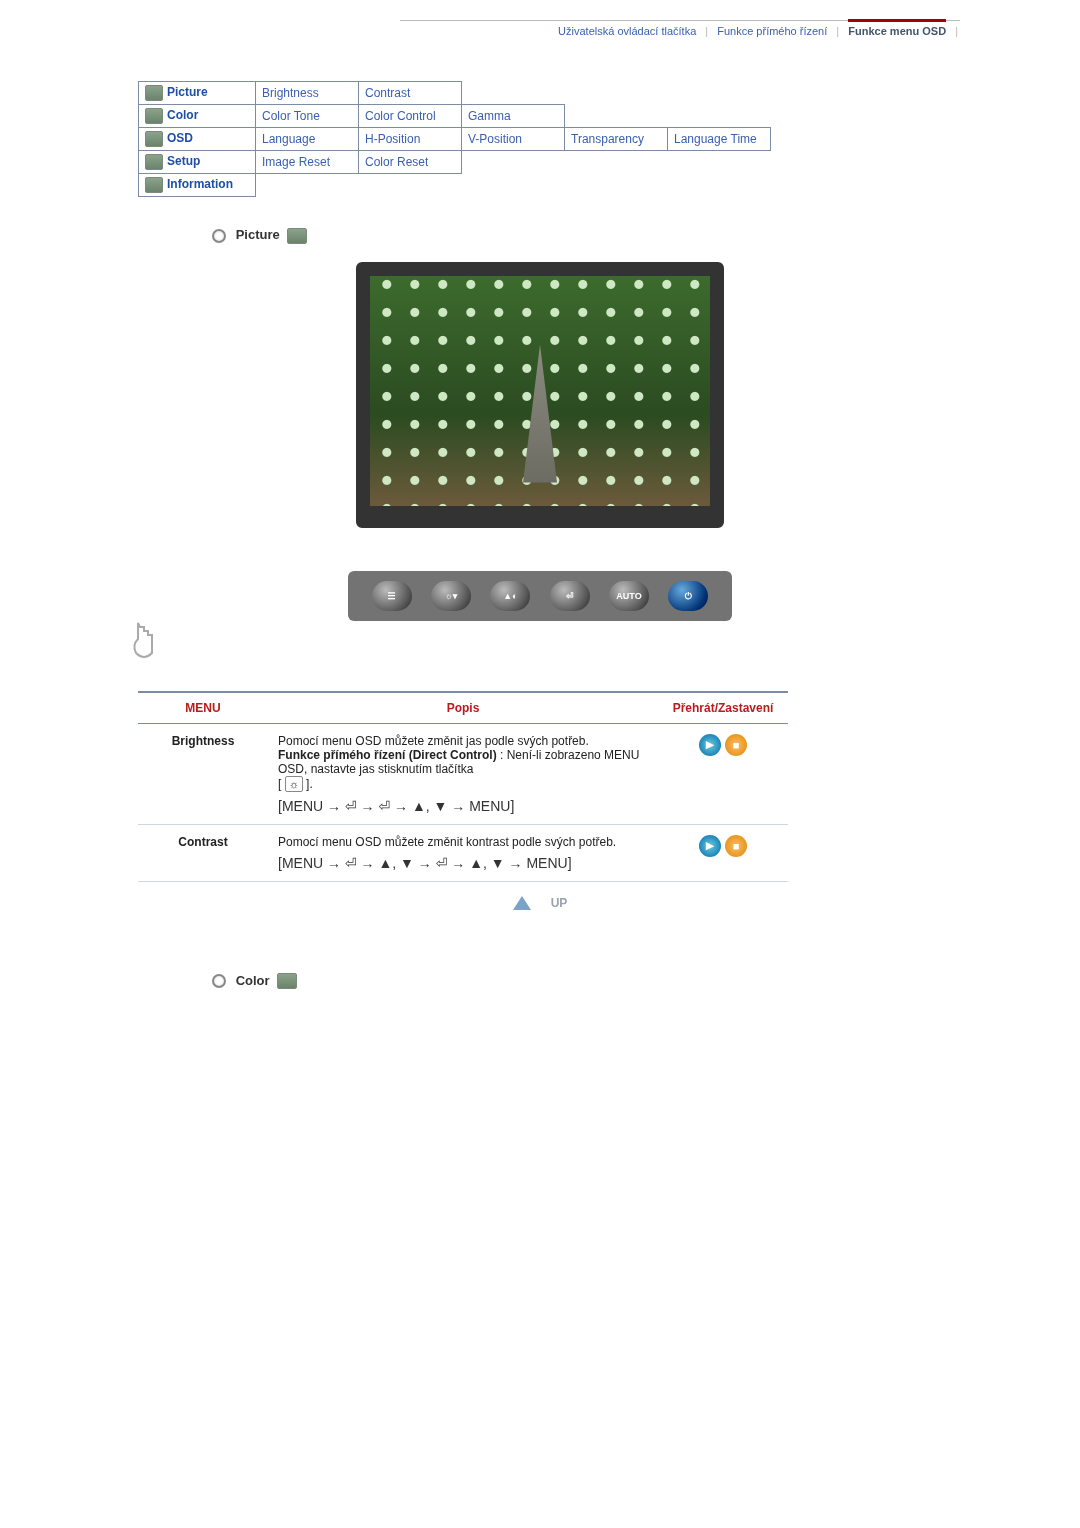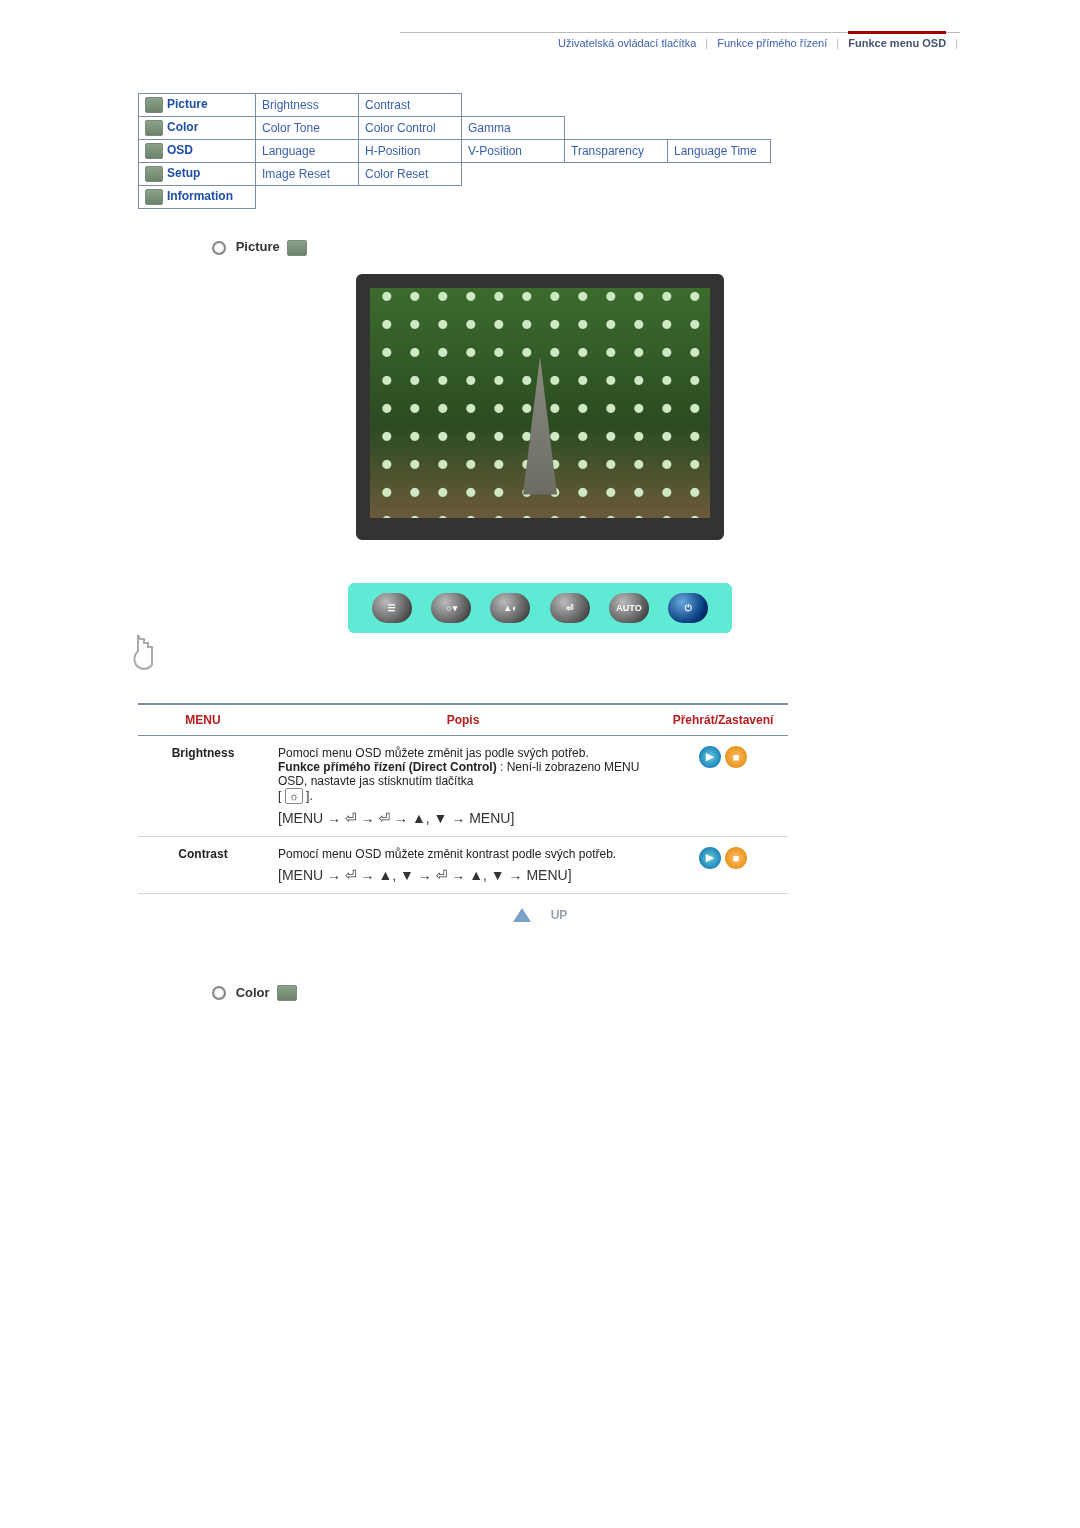--- a/index.html
+++ b/index.html
@@ -1,16 +1,16 @@
 <!DOCTYPE html>
 <html><head>
 <meta charset="utf-8">
 <style>
 html,body{margin:0;padding:0;background:#fff;font-family:Arial,Helvetica,sans-serif;font-size:12px;color:#333}
-.page{width:840px;margin:12px auto;padding:20px 0 60px}
+.page{width:840px;margin:0 auto;padding:20px 0 60px}
 .top-tabs{border-top:1px solid #bbb;margin-left:280px;padding:4px 0;text-align:right;font-size:11px;color:#3a5fb0}
 .top-tabs span{margin:0 4px}
 .top-tabs .sep{color:#bbb;margin:0 2px}
 .top-tabs .active{color:#44536b;font-weight:bold;border-top:3px solid #a30000;padding-top:3px}
 
 .nav-grid{border-collapse:collapse;margin:40px 0 30px 18px}
 .nav-grid td{border:1px solid #7c8ca3;padding:3px 6px;font-size:12px;color:#3a5fb0;min-width:90px;background:#fff}
 .nav-grid td.cat{font-weight:bold;color:#1e4ea8;width:104px}
 .nav-grid td.empty{border:0;background:transparent}
 .nav-icon{display:inline-block;width:16px;height:14px;border:1px solid #7b8a7b;background:linear-gradient(#8aa38a,#6b836b);vertical-align:middle;margin-right:4px;border-radius:2px}
@@ -20,21 +20,21 @@
 .small-icon{display:inline-block;width:18px;height:14px;border:1px solid #7b8a7b;background:linear-gradient(#8aa38a,#6b836b);vertical-align:middle;margin-left:4px;border-radius:2px}
 
 .monitor-wrap{text-align:center;margin:18px 0 30px}
 .monitor{display:inline-block;width:340px;height:230px;background:#222;border:14px solid #333;border-bottom-width:22px;border-radius:6px;position:relative;overflow:hidden}
 .garden{width:100%;height:100%;background:
   radial-gradient(circle at 60% 30%,#cfe8c4 0,#cfe8c4 4px,transparent 5px) 0 0/28px 28px,
   linear-gradient(#3c6b2d,#2b4b21 60%,#6b5a3b);
   position:relative}
 .stone{position:absolute;left:45%;top:30%;width:10%;height:60%;background:linear-gradient(#8a8a7f,#6c6c63);clip-path:polygon(50% 0,100% 100%,0 100%)}
 
-.bezel-buttons{display:inline-block;background:#5eead4;border-radius:6px;padding:10px 16px;margin-top:10px}
+.bezel-buttons{display:inline-block;background:#737373;border-radius:6px;padding:10px 16px;margin-top:10px}
 .bezel-buttons .btn{display:inline-block;width:40px;height:30px;border-radius:15px;background:radial-gradient(circle at 35% 30%,#bbb,#555 70%,#222);margin:0 8px;vertical-align:middle;color:#fff;font-size:9px;line-height:30px;text-align:center;font-weight:bold}
 .bezel-buttons .btn.pwr{background:radial-gradient(circle at 35% 30%,#6ad,#037 70%,#013)}
 .hand{width:40px;height:40px;margin-left:4px}
 .hand svg{stroke:#aaa;fill:none;stroke-width:2}
 
 .info-table{border-collapse:collapse;margin:10px 0 14px 18px;width:650px}
 .info-table th{border-top:2px solid #7c8ca3;border-bottom:1px solid #7c8ca3;padding:8px;color:#b91c1c;font-size:12px;font-weight:bold}
 .info-table td{border-bottom:1px solid #cfd6df;padding:10px;font-size:12px;vertical-align:top}
 .info-table td.menu-col{width:110px;text-align:center;font-weight:bold;color:#222}
 .info-table td.desc-col{width:370px;color:#222}

